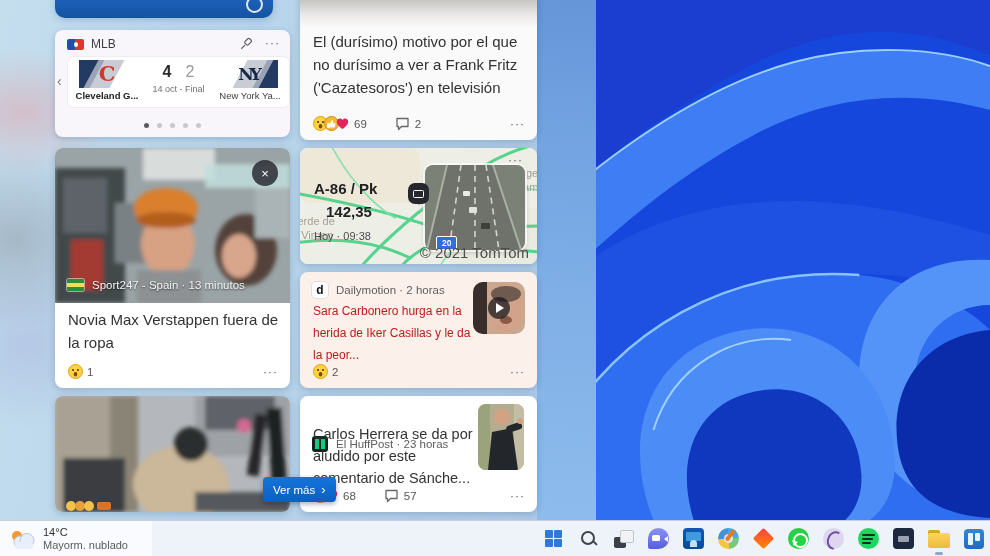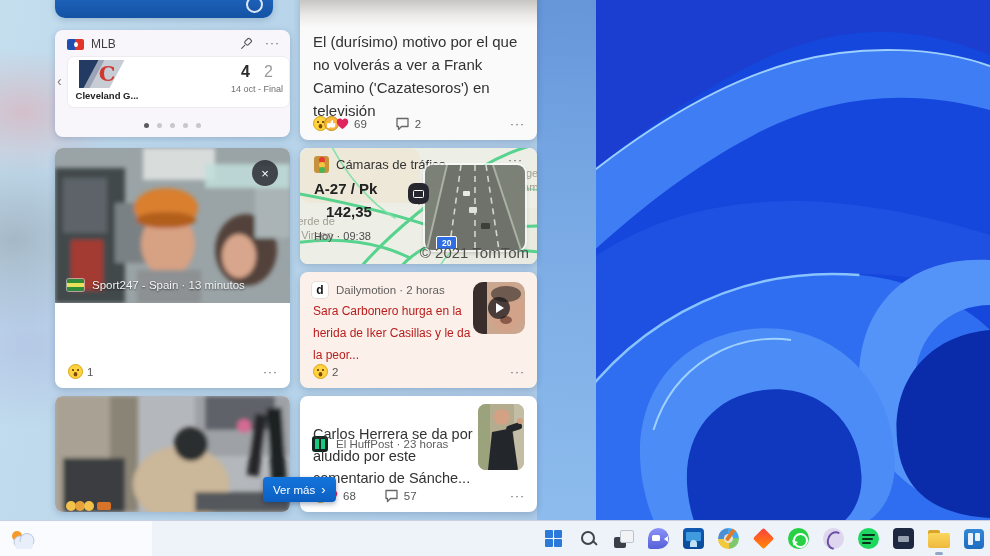--- a/index.html
+++ b/index.html
@@ -250,20 +250,28 @@
             </div>
           <span class="team-name">Cleveland G...</span>
         </div>
         <div class="mid-score">
           <div class="score-nums">
             <span class="s-away">4</span>
             <span class="s-home">2</span>
           </div>
           <span class="game-status">14 oct - Final</span>
         </div>
+        <div class="team home">
+          <div class="logo-wrap">
+              <i class="wedge navy"></i>
+              <i class="wedge silver"></i>
+            <span class="ny-logo">NY</span>
+            </div>
+          <span class="team-name">New York Ya...</span>
+        </div>
       </div>
       <div class="dots">
         <span class="active"></span>
           <span></span>
           <span></span>
           <span></span>
           <span></span>
       </div>
     </div>
 
@@ -289,20 +297,21 @@
           <ellipse cx="191" cy="102" rx="31" ry="36" fill="#53423a"></ellipse>
           <ellipse cx="184" cy="108" rx="17" ry="22" fill="#d8a68c"></ellipse>
           <rect x="200" y="40" width="35" height="50" fill="#aab4b6"></rect>
         </g>
       </svg>
       <div class="close-btn">×</div>
       <div class="meta-row vs-meta">
         <span class="flag-logo"></span>
         <span class="meta-text">Sport247 - Spain · 13 minutos</span>
       </div>
+      <div class="headline">Novia Max Verstappen fuera de la ropa</div>
       <div class="foot">
         <span class="rx">
           <svg width="15" height="15" viewBox="0 0 15 15">
             <circle cx="7.5" cy="7.5" r="7" fill="#ffd23e" stroke="#d9a412" stroke-width="1"></circle>
             <circle cx="5" cy="6" r="1.1" fill="#5a3b0a"></circle>
               <circle cx="10" cy="6" r="1.1" fill="#5a3b0a"></circle>
             <ellipse cx="7.5" cy="10.3" rx="1.8" ry="2.3" fill="#7a4a0a"></ellipse>
           </svg>
         </span>
         <span class="cnt">1</span>
@@ -333,21 +342,21 @@
         </g>
         <circle cx="16" cy="110" r="5" fill="#f2c24a"></circle>
           <circle cx="25" cy="110" r="5" fill="#e8a23c"></circle>
         <circle cx="34" cy="110" r="5" fill="#f2c24a"></circle>
           <rect x="42" y="106" width="14" height="8" rx="2" fill="#d8742a"></rect>
       </svg>
     </div>
 
     <div class="card showbizz-card">
       <div class="sb-img"></div>
-      <div class="headline" style="top:60px;width:214px;">El (durísimo) motivo por el que no volverás a ver a Frank Camino ('Cazatesoros') en televisión</div>
+      <div class="headline" style="top:60px;width:214px;">El (durísimo) motivo por el que no durísimo a ver a Frank Fritz ('Cazatesoros') en televisión</div>
       <div class="foot">
         <span class="rx">
           <svg width="15" height="15" viewBox="0 0 15 15">
             <circle cx="7.5" cy="7.5" r="7" fill="#ffd23e" stroke="#d9a412" stroke-width="1"></circle>
             <circle cx="5" cy="6" r="1.1" fill="#5a3b0a"></circle>
               <circle cx="10" cy="6" r="1.1" fill="#5a3b0a"></circle>
             <ellipse cx="7.5" cy="10.3" rx="1.8" ry="2.3" fill="#7a4a0a"></ellipse>
           </svg>
           <svg width="15" height="15" viewBox="0 0 15 15">
             <circle cx="7.5" cy="7.5" r="7" fill="#f6b73c" stroke="#c68a1f" stroke-width="1"></circle>
@@ -380,38 +389,30 @@
           <path d="M100 120 C120 95 160 80 238 78"></path>
           <path d="M-5 95 C40 88 80 95 110 110"></path>
         </g>
         <g fill="none" stroke="#7ce0a8" stroke-width="1.6" stroke-linecap="round" opacity=".9">
           <path d="M30 -5 C45 25 70 55 95 70"></path>
           <path d="M140 118 C150 100 170 88 200 84"></path>
           <path d="M180 20 C195 32 215 40 238 42"></path>
           <path d="M120 62 C140 52 165 50 190 54"></path>
         </g>
       </svg>
-      <div class="card-header" style="left:14px;top:8px;">
-        <span class="tl-icon">
-            <u></u>
-            <u></u>
-            <u></u>
-          </span>
-        <span class="traffic-title">Cámaras de tráfico</span>
-      </div>
       <span class="more-btn traffic-more">···</span>
       <div class="map-label label-ne">
         <div>La Virgen</div>
         <div>del Camino</div>
       </div>
       <div class="map-label label-w">
         <div>verde de</div>
         <div>a Virgen</div>
       </div>
-      <div class="road-line" style="top:32px;">A-27 / Pk</div>
+      <div class="road-line" style="top:32px;">A-86 / Pk</div>
       <div class="road-line" style="top:55px;margin-left:12px;">142,35</div>
       <div class="updated">Hoy · 09:38</div>
       <div class="cam-pin">
           <i></i>
         </div>
       <div class="cam-thumb">
         <svg viewBox="0 0 100 85" width="100" height="85">
           <rect width="100" height="85" fill="#7c8177"></rect>
           <polygon points="22,0 68,0 96,85 2,85" fill="#6e726a"></polygon>
           <g stroke="#d3d6cc" stroke-width="1.6" stroke-dasharray="6 5">
@@ -512,20 +513,24 @@
   </div>
 
   <div class="taskbar">
     <div class="weather-chip">
       <svg width="26" height="21" viewBox="0 0 26 21">
         <circle cx="8" cy="7" r="5" fill="#f59a28"></circle>
         <circle cx="11" cy="13" r="6" fill="#e9eefb" stroke="#b9c6dd" stroke-width="1"></circle>
         <circle cx="18" cy="11.5" r="7" fill="#e9eefb" stroke="#b9c6dd" stroke-width="1"></circle>
         <rect x="6" y="13" width="18" height="7" rx="3.5" fill="#e9eefb"></rect>
       </svg>
+      <div>
+        <div class="w-temp">14°C</div>
+        <div class="w-cond">Mayorm. nublado</div>
+      </div>
     </div>
     <div class="tb-icons">
       <div class="tb-ic">
           <span class="ic-start">
             <i></i>
             <i></i>
             <i></i>
             <i></i>
           </span>
         </div>

